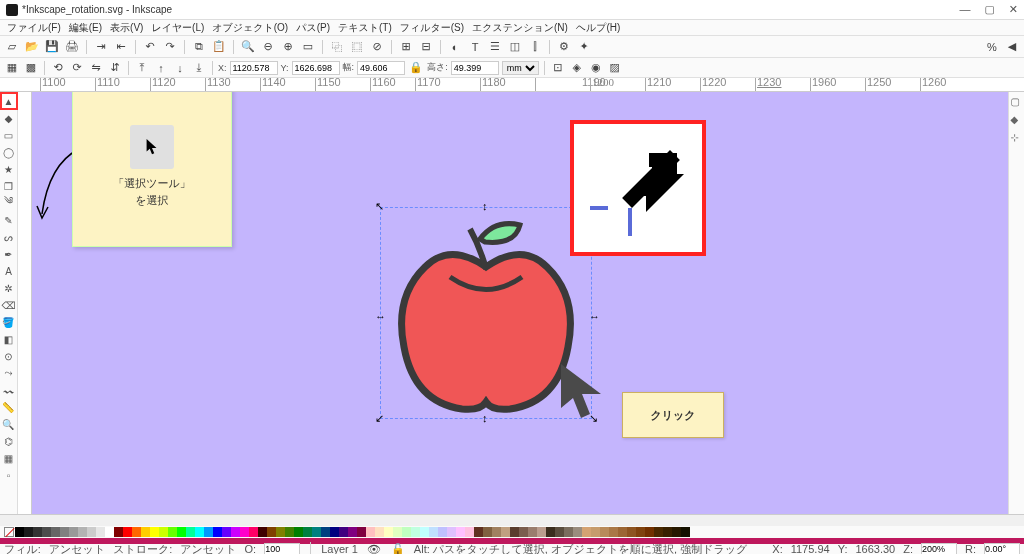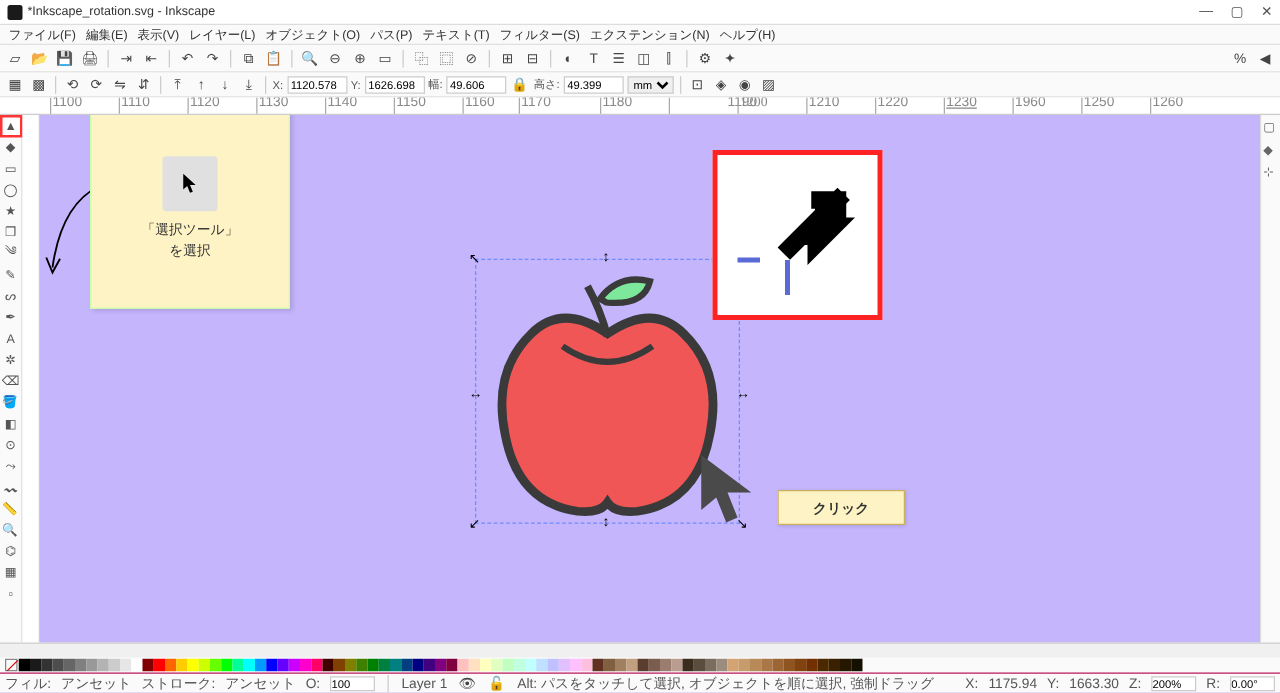--- a/index.html
+++ b/index.html
@@ -32,31 +32,31 @@
 .callout1 .txt { font-size:13px; color:#333; text-align:center; font-weight:500; line-height:1.3;}
 .arrow1 { position:absolute; left:2px; top:52px; width:50px; height:90px; z-index:19; pointer-events:none;}
 .selbox { position:absolute; left:348px; top:115px; width:212px; height:212px; border:1px dashed #6b8cff;}
 .selbox .h { position:absolute; width:8px; height:8px; font-size:11px; color:#000;}
 .selbox .h.tl{left:-6px;top:-8px;} .selbox .h.tr{right:-6px;top:-8px;}
 .selbox .h.bl{left:-6px;bottom:-2px;} .selbox .h.br{right:-6px;bottom:-2px;}
 .selbox .h.tm{left:50%;top:-8px;margin-left:-4px;} .selbox .h.bm{left:50%;bottom:-2px;margin-left:-4px;}
 .selbox .h.ml{left:-6px;top:50%;margin-top:-4px;} .selbox .h.mr{right:-6px;top:50%;margin-top:-4px;}
 .apple { position:absolute; left:348px; top:115px; width:212px; height:212px;}
 .bigcur { position:absolute; left:525px; top:268px; width:54px; height:62px; z-index:15;}
-.callout2 { position:absolute; left:590px; top:300px; width:102px; height:28px; background:#fdf3c4; border:1px solid #ccb060; box-shadow:1px 1px 3px rgba(0,0,0,.15); display:flex; align-items:center; justify-content:center; font-size:13px; font-weight:600; color:#333;}
+.callout2 { position:absolute; left:590px; top:300px; width:102px; height:46px; background:#fdf3c4; border:1px solid #ccb060; box-shadow:1px 1px 3px rgba(0,0,0,.15); display:flex; align-items:center; justify-content:center; font-size:13px; font-weight:600; color:#333;}
 .redbox { position:absolute; left:538px; top:28px; width:136px; height:136px; border:4px solid #ff2222; background:#fff;}
 .redbox svg { width:100%; height:100%;}
 .rightdock { width:16px; background:#fafafa; border-left:1px solid #ddd; display:flex; flex-direction:column; align-items:center; padding-top:4px; gap:6px;}
 .rightdock .dbtn { width:12px; height:12px; font-size:10px; color:#666;}
 .scroll-h { height:12px; background:#f0f0f0; border-top:1px solid #ccc;}
 .palette { height:12px; display:flex; align-items:center; padding:0 4px; background:#fafafa; overflow:hidden;}
 .palette .none { width:10px; height:10px; border:1px solid #888; position:relative; margin-right:1px;}
 .palette .none::after{content:"";position:absolute;left:-1px;top:4px;width:12px;height:1px;background:#d00;transform:rotate(-45deg);}
 .palette .sw { width:9px; height:10px;}
-.statusbar { height:16px; background:#fafafa; border-top:1px solid #be185d; display:flex; align-items:center; padding:0 4px; font-size:9px; color:#555; gap:8px;}
+.statusbar { height:16px; background:#fafafa; border-top:6px solid #be185d; display:flex; align-items:center; padding:0 4px; font-size:9px; color:#555; gap:8px;}
 .statusbar .fill{flex:1;}
 .statusbar input{width:36px;height:12px;font-size:9px;border:1px solid #ccc;}
 </style>
 </head>
 <body>
 
 <div class="titlebar">
   <div class="logo"></div>
   <div class="title">*Inkscape_rotation.svg - Inkscape</div>
   <div class="winbtns">

